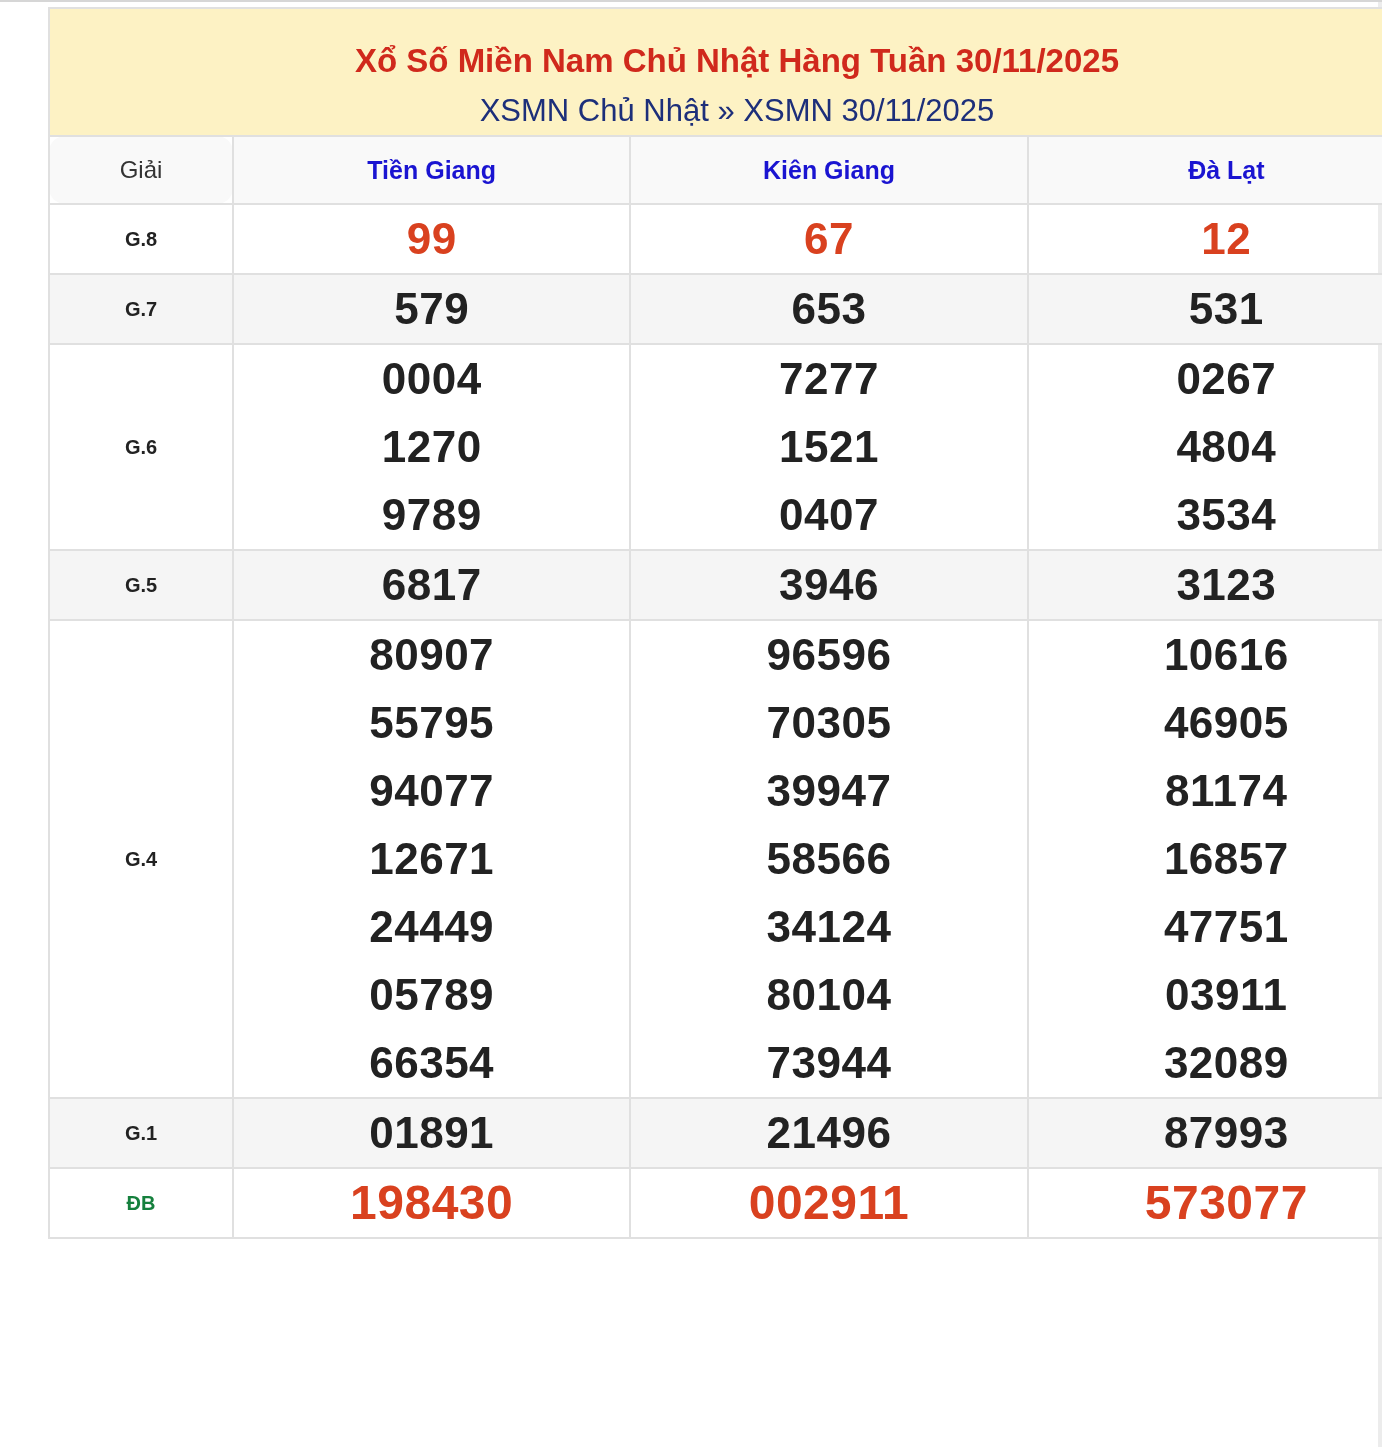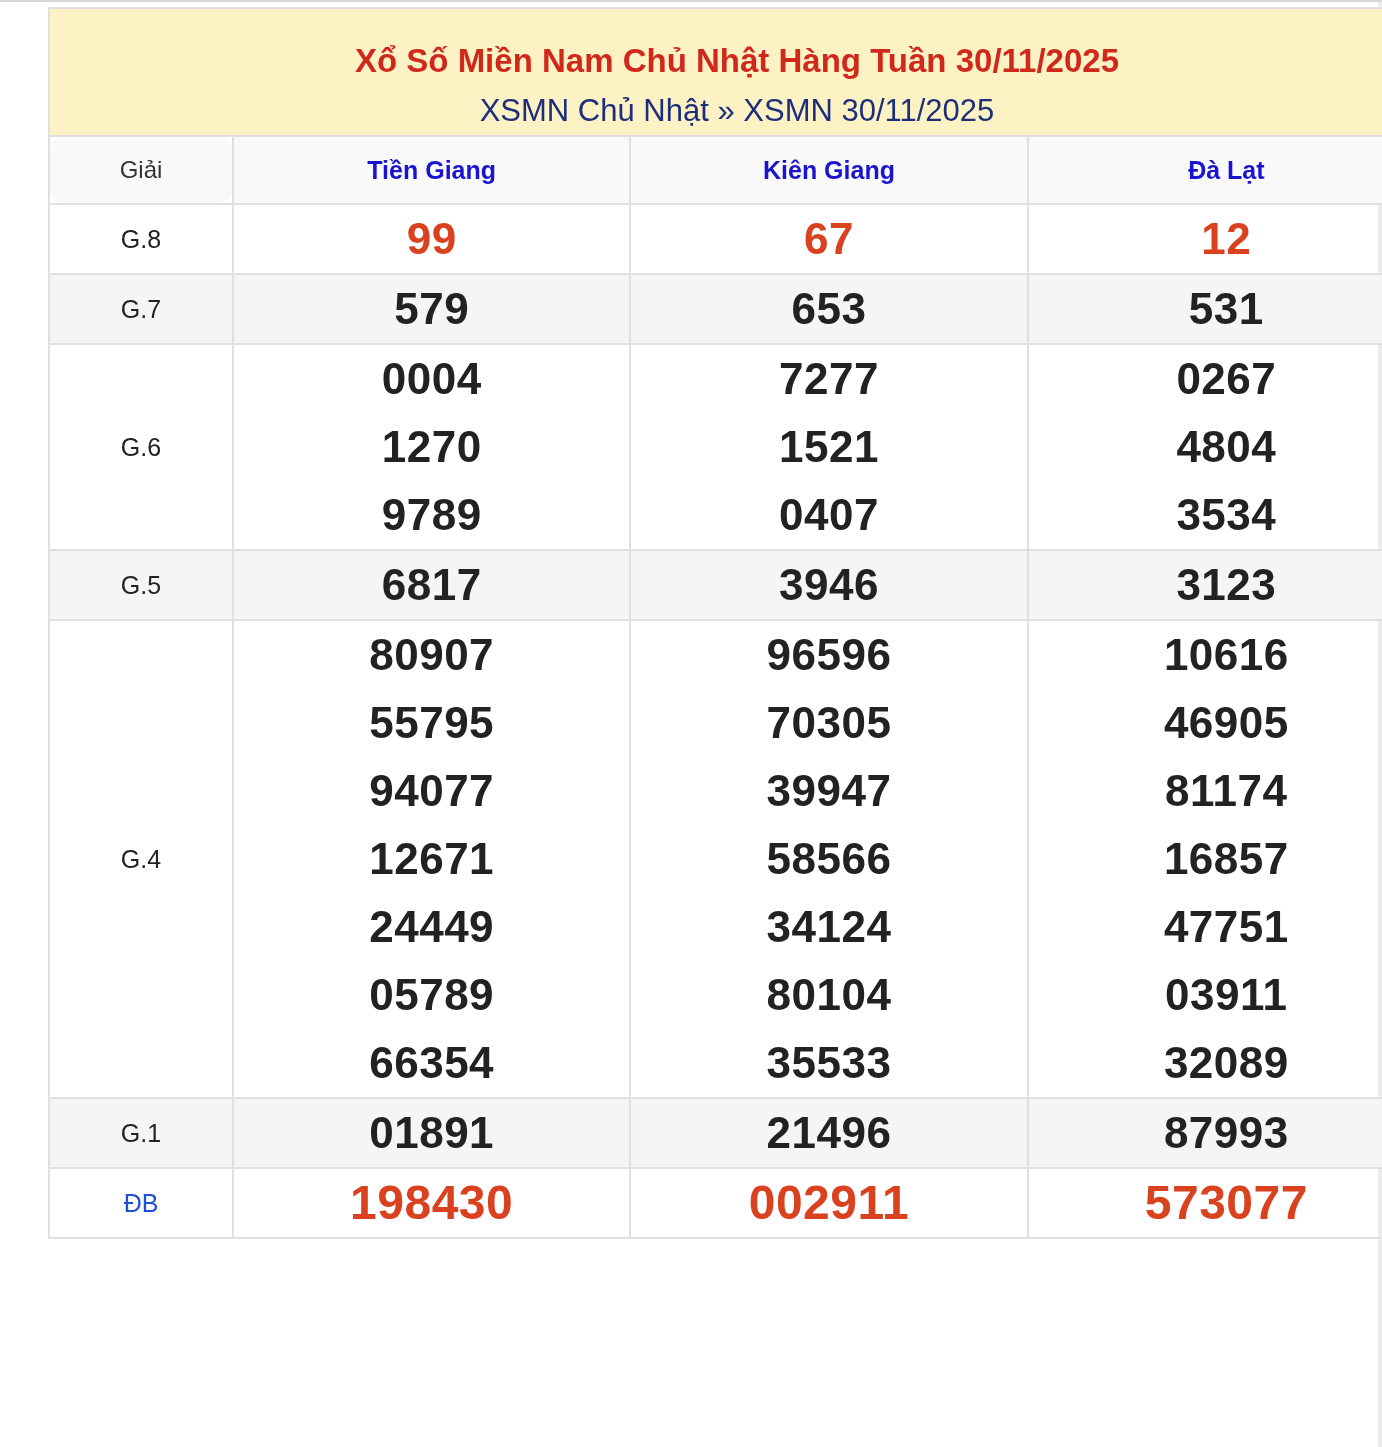--- a/index.html
+++ b/index.html
@@ -8,22 +8,22 @@
     .rightbar { position: absolute; right: 0; top: 2px; width: 4px; height: 1445px; background: #ececec; }
     .wrap { position: absolute; left: 0; top: 7px; width: 1378px; }
     table { border-collapse: collapse; width: 1378px; table-layout: fixed; margin-left: 48px; }
     td, th { border: 2px solid #e0e0e0; text-align: center; padding: 0; }
     .banner { background: #fdf2c4; height: 126px; }
     .banner-title { color: #d0291c; font-weight: bold; font-size: 33px; line-height: 40px; padding-top: 21px; }
     .banner-sub { font-size: 31px; line-height: 28px; margin-top: 16px; color: #1d2f7a; }
     .banner-sub a { color: #1d2f7a; text-decoration: none; }
     .hdr th { background: #f9f9f9; height: 66px; font-weight: bold; font-size: 25px; color: #1a14d1; }
     .hdr th.giai { font-weight: normal; color: #333; font-size: 24px; border-radius: 16px; }
-    .lbl { font-size: 25px; color: #222; }
-    .lbl.db { color: #1d4ed8; }
+    .lbl { font-size: 20px; color: #222; font-weight: bold; }
+    .lbl.db { color: #15803d; }
     tr.alt td { background: #f5f5f5; }
     .cell .num { font-weight: bold; font-size: 44px; color: #222; height: 68px; line-height: 68px; letter-spacing: 0.5px; text-align: center; }
     .cell.red .num { color: #d9411f; }
     .cell.big .num { font-size: 48px; }
     col.c0 { width: 184px; }
   </style>
 </head>
 <body>
 
 <div class="topline"></div>
@@ -119,21 +119,21 @@
             <div class="num">05789</div>
             <div class="num">66354</div>
           </td>
           <td class="cell">
             <div class="num">96596</div>
             <div class="num">70305</div>
             <div class="num">39947</div>
             <div class="num">58566</div>
             <div class="num">34124</div>
             <div class="num">80104</div>
-            <div class="num">35533</div>
+            <div class="num">73944</div>
           </td>
           <td class="cell">
             <div class="num">10616</div>
             <div class="num">46905</div>
             <div class="num">81174</div>
             <div class="num">16857</div>
             <div class="num">47751</div>
             <div class="num">03911</div>
             <div class="num">32089</div>
           </td>

